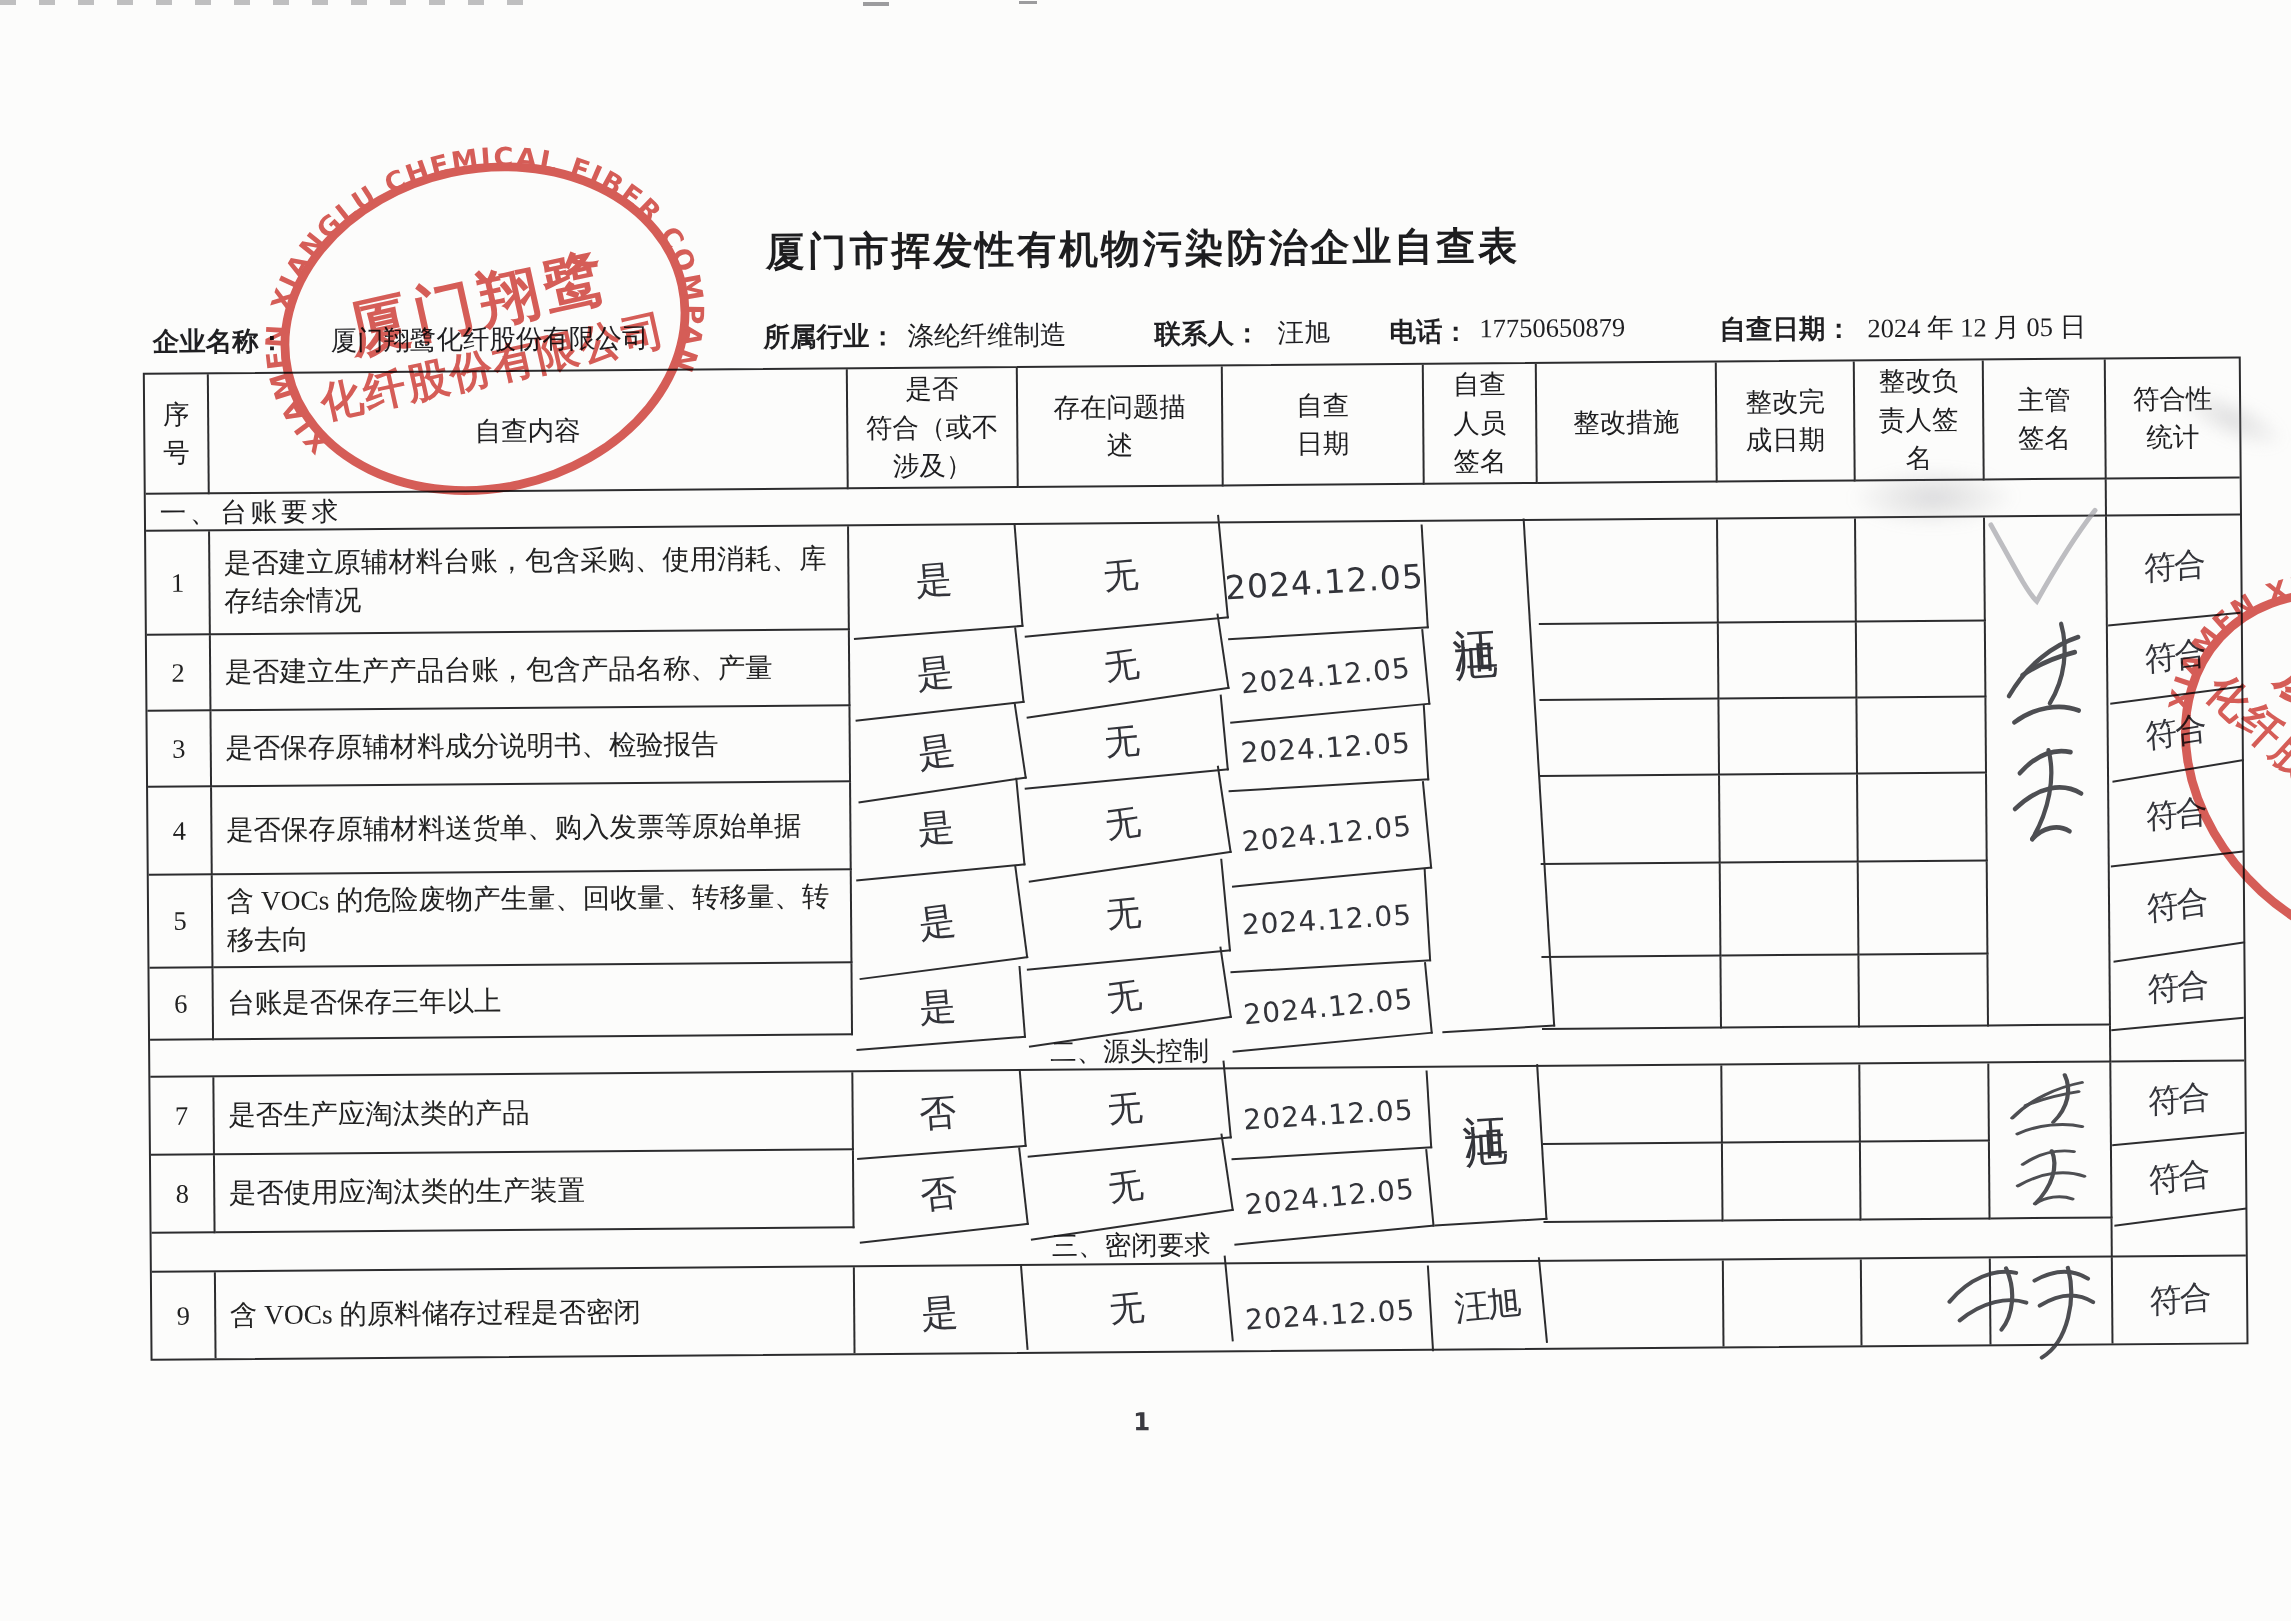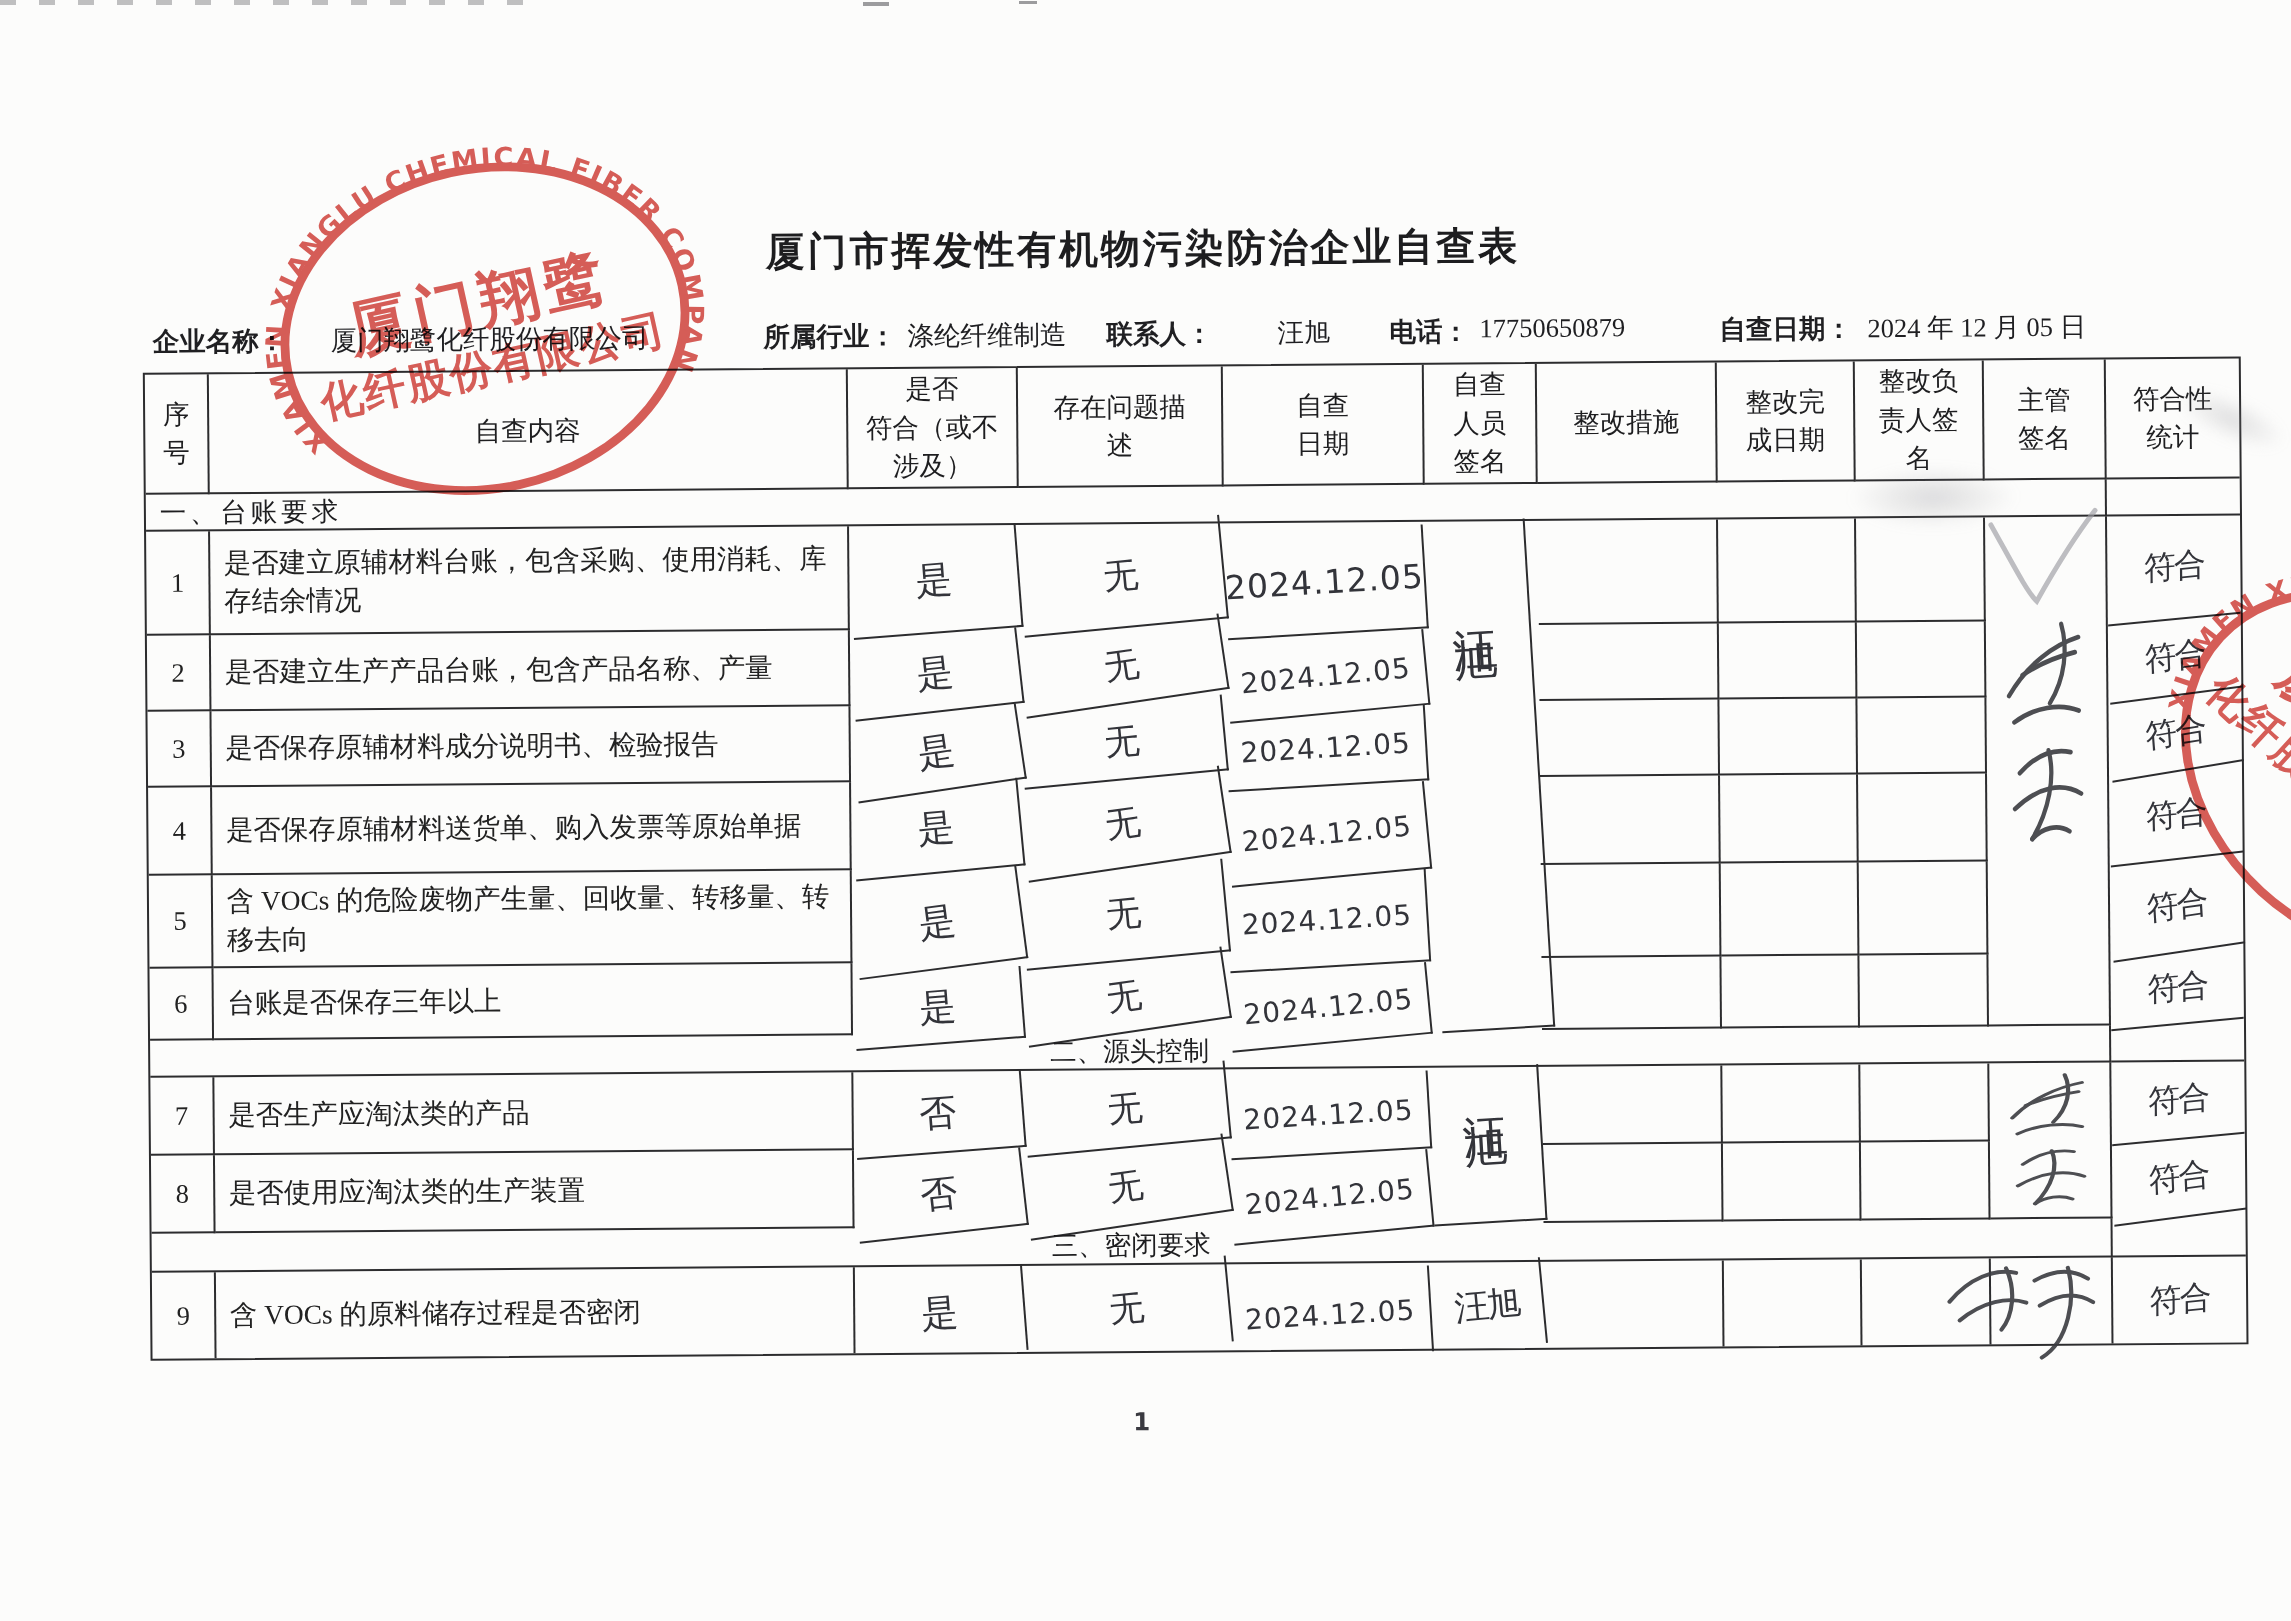--- a/index.html
+++ b/index.html
@@ -75,21 +75,21 @@
 
 <div id="sheet">
 
   <div class="title">厦门市挥发性有机物污染防治企业自查表</div>
 
   <div class="infoline">
     <span class="il-label" style="left:155px">企业名称：</span>
     <span style="left:333px">厦门翔鹭化纤股份有限公司</span>
     <span class="il-label" style="left:766px">所属行业：</span>
     <span style="left:910px">涤纶纤维制造</span>
-    <span class="il-label" style="left:1109px">联系人：</span>
+    <span class="il-label" style="left:1157px">联系人：</span>
     <span style="left:1280px">汪旭</span>
     <span class="il-label" style="left:1392px">电话：</span>
     <span style="left:1482px">17750650879</span>
     <span class="il-label" style="left:1722px">自查日期：</span>
     <span style="left:1870px">2024 年 12 月 05 日</span>
   </div>
 
   <div class="tbl">
       <div class="bcell hcell" style="grid-area: 1 / 1;">序
 号</div>

